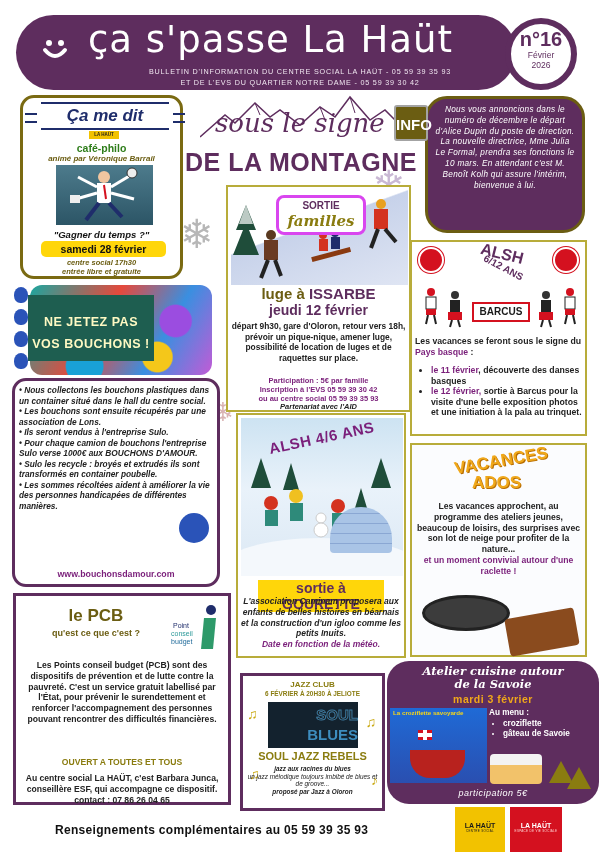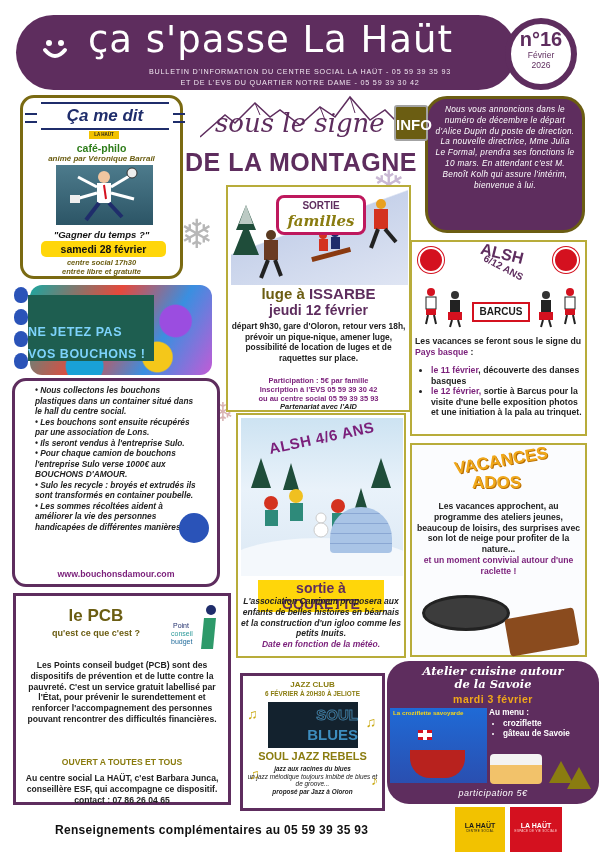--- a/index.html
+++ b/index.html
@@ -35,21 +35,21 @@
   .sous { left: 215px; top: 108px; font-family: "DejaVu Serif", serif; font-style: italic; font-size: 26px; color: #5e2d5e; }
   .montagne { left: 185px; top: 148px; font-size: 25px; font-weight: bold; color: #5e2d5e; letter-spacing: 0.5px; }
 
   
   .info-tag { left: 394px; top: 105px; width: 34px; height: 36px; background: #6b5d12; color: #fff; font-weight: bold; font-size: 15px; text-align: center; line-height: 36px; border-radius: 3px; border: 2px solid #a3a3a3; }
   .info-box { left: 425px; top: 96px; width: 160px; height: 137px; background: #5e2d5e; border-radius: 22px; border: 3px solid #6b5d12; color: #fff; font-style: italic; font-size: 8.2px; line-height: 10.8px; text-align: center; padding: 6px 7px; letter-spacing: 0.3px; }
 
   
   .luge { left: 226px; top: 185px; width: 185px; height: 227px; border: 2px solid #b8ac3a; background: #fff; }
   .luge-scene { left: 3px; top: 3px; width: 177px; height: 95px; background: linear-gradient(160deg, #ffffff 40%, #c7d2ea 41%, #dfe5f3 100%); }
-  .sortie-badge { left: 48px; top: 8px; width: 90px; height: 40px; border: 3px solid #be185d; border-radius: 8px; background: #fff; text-align: center; }
+  .sortie-badge { left: 48px; top: 8px; width: 90px; height: 40px; border: 3px solid #d946ef; border-radius: 8px; background: #fff; text-align: center; }
   .sortie-1 { display:block; font-size: 10px; font-weight: bold; color: #5e2d5e; line-height: 12px; margin-top: 2px; }
   .sortie-2 { display:block; font-size: 15px; font-style: italic; font-weight: bold; color: #8a7c10; line-height: 18px; font-family: "DejaVu Serif", serif; text-align: center; }
   .luge-where { left: 0; right: 0; top: 98px; text-align: center; font-size: 15px; font-weight: bold; color: #6b5d12; }
   .luge-where b { color: #5e2d5e; }
   .luge-date { left: 0; right: 0; top: 115px; text-align: center; font-size: 14px; font-weight: bold; color: #5e2d5e; }
   .luge-desc { left: 3px; right: 3px; top: 134px; text-align: center; font-size: 8.4px; font-weight: bold; color: #222; line-height: 10.5px; }
   .luge-part { left: 0; right: 0; top: 190px; text-align: center; font-size: 7.5px; font-weight: bold; color: #7a1f7a; line-height: 8.8px; }
   .luge-part i { color: #222; }
 
   
@@ -58,23 +58,23 @@
   .alsh612-sub { left: 70px; top: 20px; font-size: 10px; font-weight: bold; color: #5e2d5e; transform: rotate(28deg); }
   .lauburu { width: 26px; height: 26px; border-radius: 50%; background: #d4111f; border: 2px solid #fff; box-shadow: 0 0 0 1px #d4111f; }
   .barcus { left: 60px; top: 60px; width: 58px; height: 20px; border: 2px solid #d4111f; font-size: 10px; font-weight: bold; text-align: center; line-height: 16px; background: #fff; }
   .dancer { width: 22px; height: 38px; }
   .alsh612-text { left: 3px; right: 3px; top: 94px; font-size: 8.7px; font-weight: bold; color: #222; line-height: 10.5px; }
   .alsh612-text .hl { color: #7a1f7a; }
   .alsh612-text ul { padding-left: 16px; margin-top: 8px; }
 
   
   .bouchons-img { left: 30px; top: 285px; width: 182px; height: 90px; border-radius: 12px; background: radial-gradient(circle at 20% 30%, #e84a8a 8%, transparent 9%), radial-gradient(circle at 80% 40%, #9b4de0 10%, transparent 11%), radial-gradient(circle at 70% 80%, #f4c71a 10%, transparent 11%), radial-gradient(circle at 30% 90%, #19a1d6 12%, transparent 13%), linear-gradient(120deg, #1aa7a0, #e5493c 40%, #3a8fe0 70%, #c25bd6); overflow: hidden; }
-  .bouchons-board { left: 28px; top: 295px; width: 126px; height: 66px; background: #1e5e50; color: #7dd3fc; font-size: 12.5px; font-weight: bold; line-height: 22px; padding-top: 26px; letter-spacing: 0.5px; }
+  .bouchons-board { left: 28px; top: 295px; width: 126px; height: 66px; background: #1e5e50; color: #fef9c3; font-size: 12.5px; font-weight: bold; text-align: center; line-height: 22px; padding-top: 16px; letter-spacing: 0.5px; }
   .mascot { width: 14px; height: 16px; border-radius: 50% 50% 45% 45%; background: #2a53b8; }
-  .bouchons-box { left: 12px; top: 378px; width: 208px; height: 209px; border: 3px solid #5e2d5e; border-radius: 14px; background: #fff; padding: 4px 20px; font-size: 8.3px; font-weight: bold; font-style: italic; line-height: 10.5px; color: #222; }
+  .bouchons-box { left: 12px; top: 378px; width: 208px; height: 209px; border: 3px solid #5e2d5e; border-radius: 14px; background: #fff; padding: 4px 4px; font-size: 8.3px; font-weight: bold; font-style: italic; line-height: 10.5px; color: #222; }
   .bouchons-box p { margin: 0; }
   .bouchons-url { position: absolute; left: 0; right: 0; bottom: 5px; text-align: center; font-style: normal; font-size: 8.8px; color: #7a1f7a; font-weight: bold; }
   .bd-mascot { right: 8px; top: 132px; width: 30px; height: 30px; border-radius: 50%; background: #2a53b8; }
 
   
   .alsh46 { left: 236px; top: 413px; width: 170px; height: 245px; border: 2px solid #b8ac3a; background: #fff; }
   .alsh46-scene { left: 3px; top: 3px; width: 162px; height: 158px; background: linear-gradient(#cde3f2 0%, #e9f2fa 45%, #dbe8f4 100%); }
   .alsh46-title { left: 30px; top: 14px; font-size: 15px; font-weight: bold; color: #7a1f7a; transform: rotate(-12deg); letter-spacing: 0.5px; }
   .igloo { left: 92px; top: 92px; width: 62px; height: 46px; border-radius: 31px 31px 4px 4px; background: repeating-linear-gradient(0deg, #a9c4e6 0 9px, #8aa7d3 9px 10px); }
   .alsh46-where { left: 0; right: 0; top: 165px; text-align: center; font-size: 14px; font-weight: bold; color: #5e2d5e; background: #ffd60a; margin: 0 20px; }

